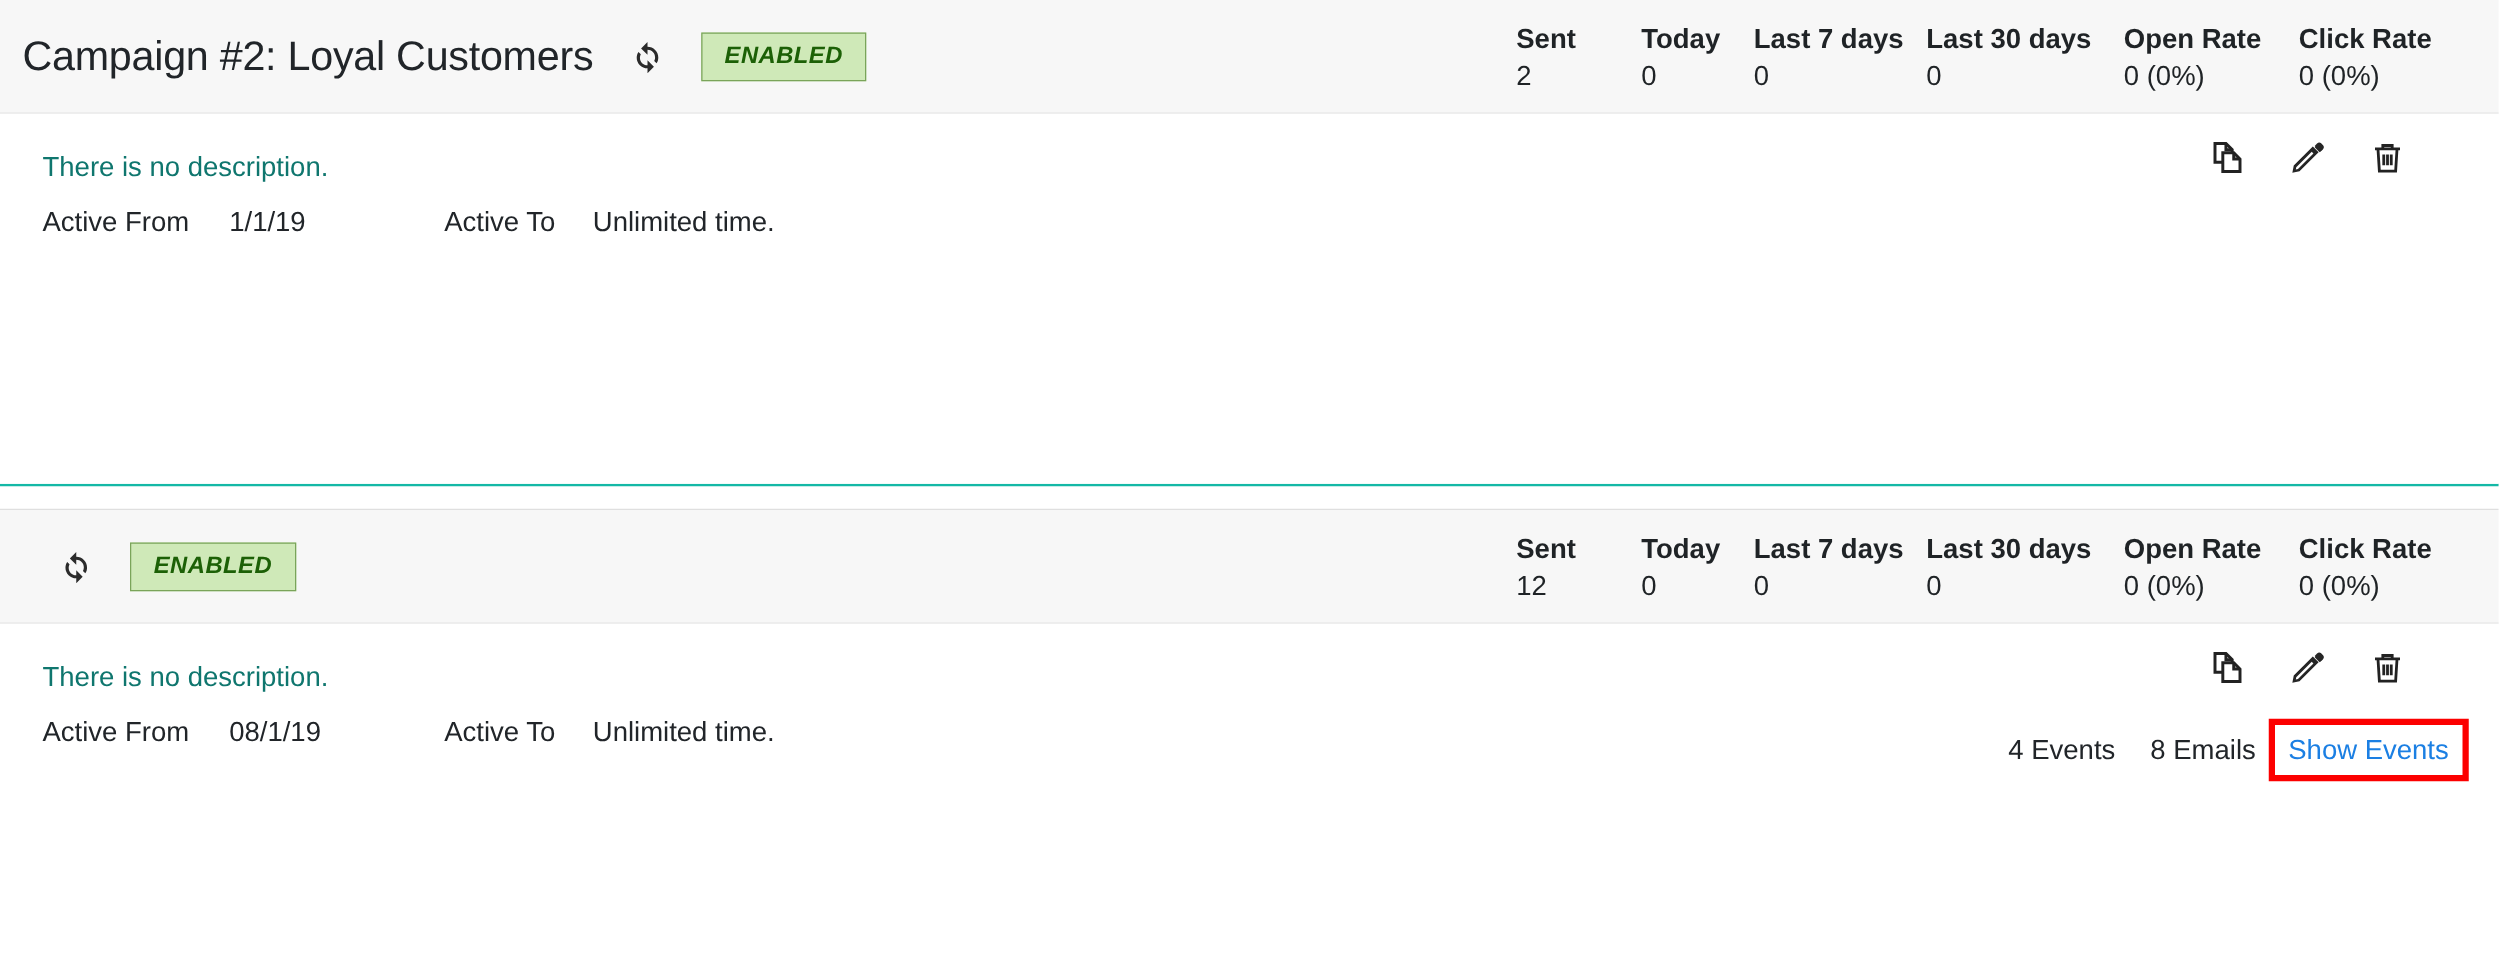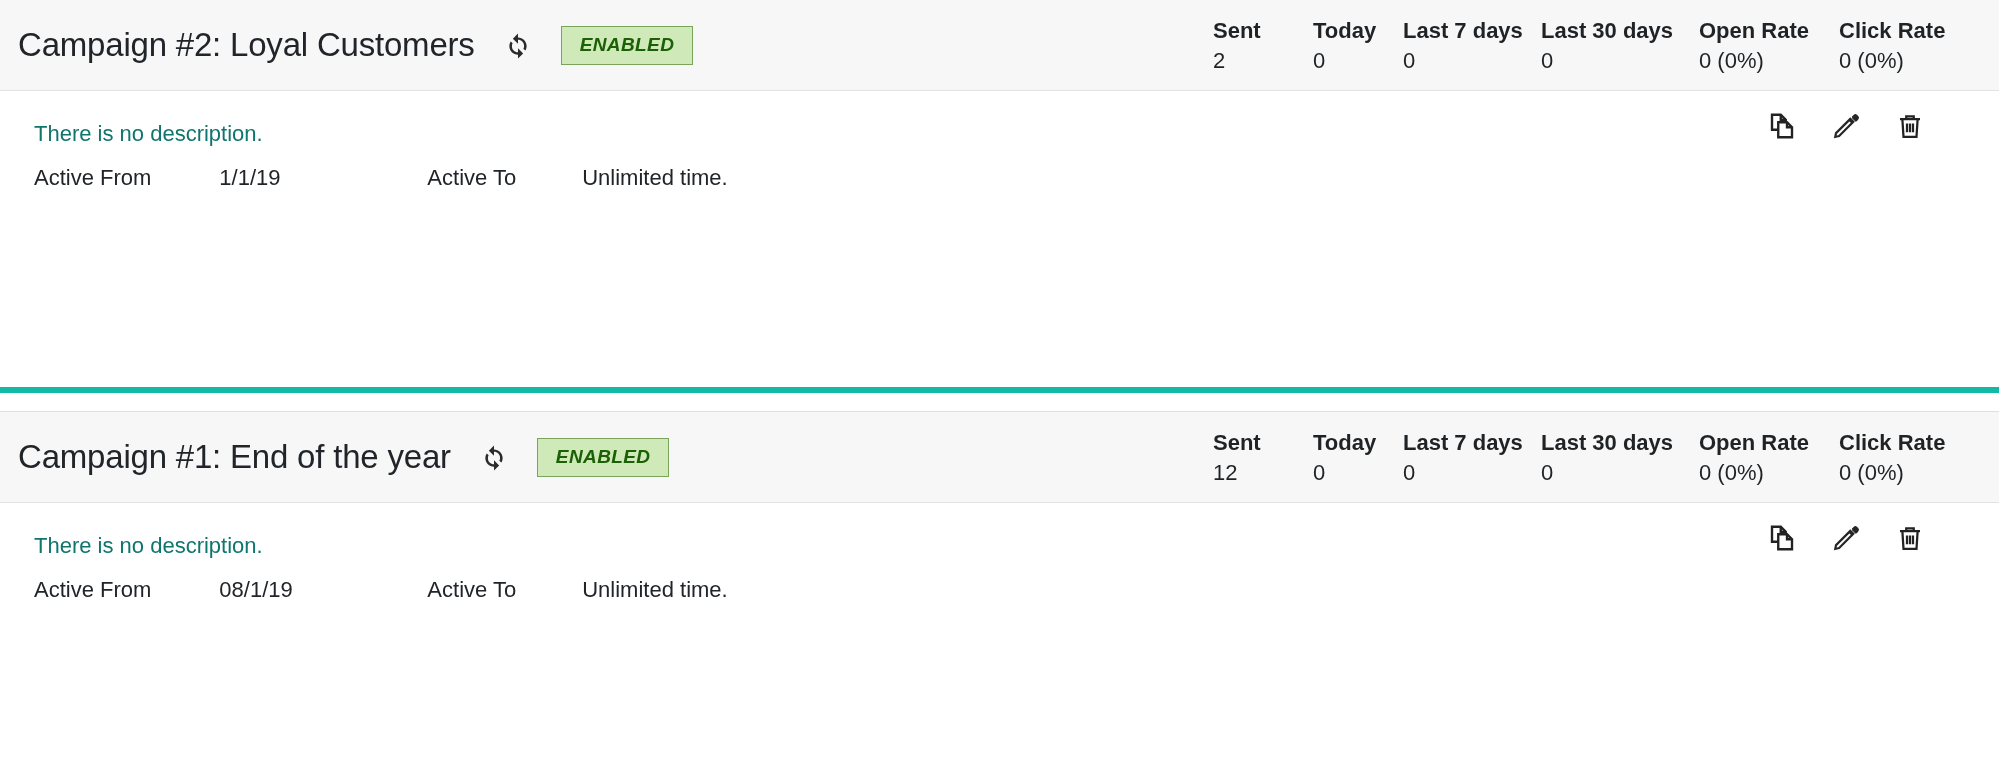--- a/index.html
+++ b/index.html
@@ -13,21 +13,21 @@
     overflow: hidden;
   }
 
   .campaign-list {
     width: 1999px;
   }
 
   .campaign-card {
     background: #ffffff;
     border-top: 1px solid #dfdfdf;
-    border-bottom: 6px solid #14b8a6;
+    border-bottom: 2px solid #14b8a6;
   }
   .campaign-card.first { border-top: none; }
   .campaign-card.second { margin-top: 18px; }
 
   
   .card-header {
     position: relative;
     height: 91px;
     background: #f7f7f7;
     border-bottom: 1px solid #e3e3e3;
@@ -117,21 +117,20 @@
     line-height: 30px;
   }
 
   .active-row {
     margin-top: 14px;
     font-size: 22px;
     color: #212529;
     line-height: 30px;
     display: flex;
     align-items: center;
-    gap: 36px;
   }
   .active-label { white-space: nowrap; }
   .active-from-value {
     margin-left: 32px;
     width: 160px;
     white-space: nowrap;
   }
   .active-to-label { margin-left: 12px; white-space: nowrap; }
   .active-to-value { margin-left: 30px; white-space: nowrap; }
 
@@ -266,21 +265,20 @@
           </svg>
         </button>
       </div>
 
     </div>
   </div>
 
   <div class="campaign-card second">
 
     <div class="card-header">
-      <div class="campaign-title">Campaign #1: End of the year</div>
 
       <button class="refresh-btn" aria-label="refresh">
         <svg width="28" height="28" viewBox="0 0 24 24" fill="#2b2b2b">
           <path d="M12 5.5V2.2L7.6 6.6 12 11V7.6c2.9 0 5.2 2.3 5.2 5.2 0 .9-.2 1.7-.6 2.4l1.6 1.6c.8-1.1 1.2-2.5 1.2-4 0-4-3.3-7.3-7.4-7.3z"></path>
           <path d="M12 18.2c-2.9 0-5.2-2.3-5.2-5.2 0-.9.2-1.7.6-2.4L5.8 9c-.8 1.1-1.2 2.5-1.2 4 0 4 3.3 7.3 7.4 7.3v3.3l4.4-4.4-4.4-4.4v3.4z"></path>
         </svg>
       </button>
 
       <span class="status-badge">ENABLED</span>
 
@@ -341,16 +339,23 @@
         <button class="icon-btn" aria-label="delete">
           <svg width="30" height="30" viewBox="0 0 24 24" fill="none" stroke="#222" stroke-width="1.8">
             <path d="M4 6.5h16"></path>
             <path d="M9 6.5V4.3h6v2.2"></path>
             <path d="M5.9 6.5l.9 14.2h10.4l.9-14.2"></path>
             <path d="M9.6 10v7M12 10v7M14.4 10v7"></path>
           </svg>
         </button>
       </div>
 
+      <div class="actions-meta">
+        <span class="meta-events">4 Events</span>
+        <span class="meta-emails">8 Emails</span>
+        <span class="show-events-wrap">
+          <a class="show-events-link">Show Events</a>
+        </span>
+      </div>
     </div>
   </div>
 
 </div>
 
 </body></html>

